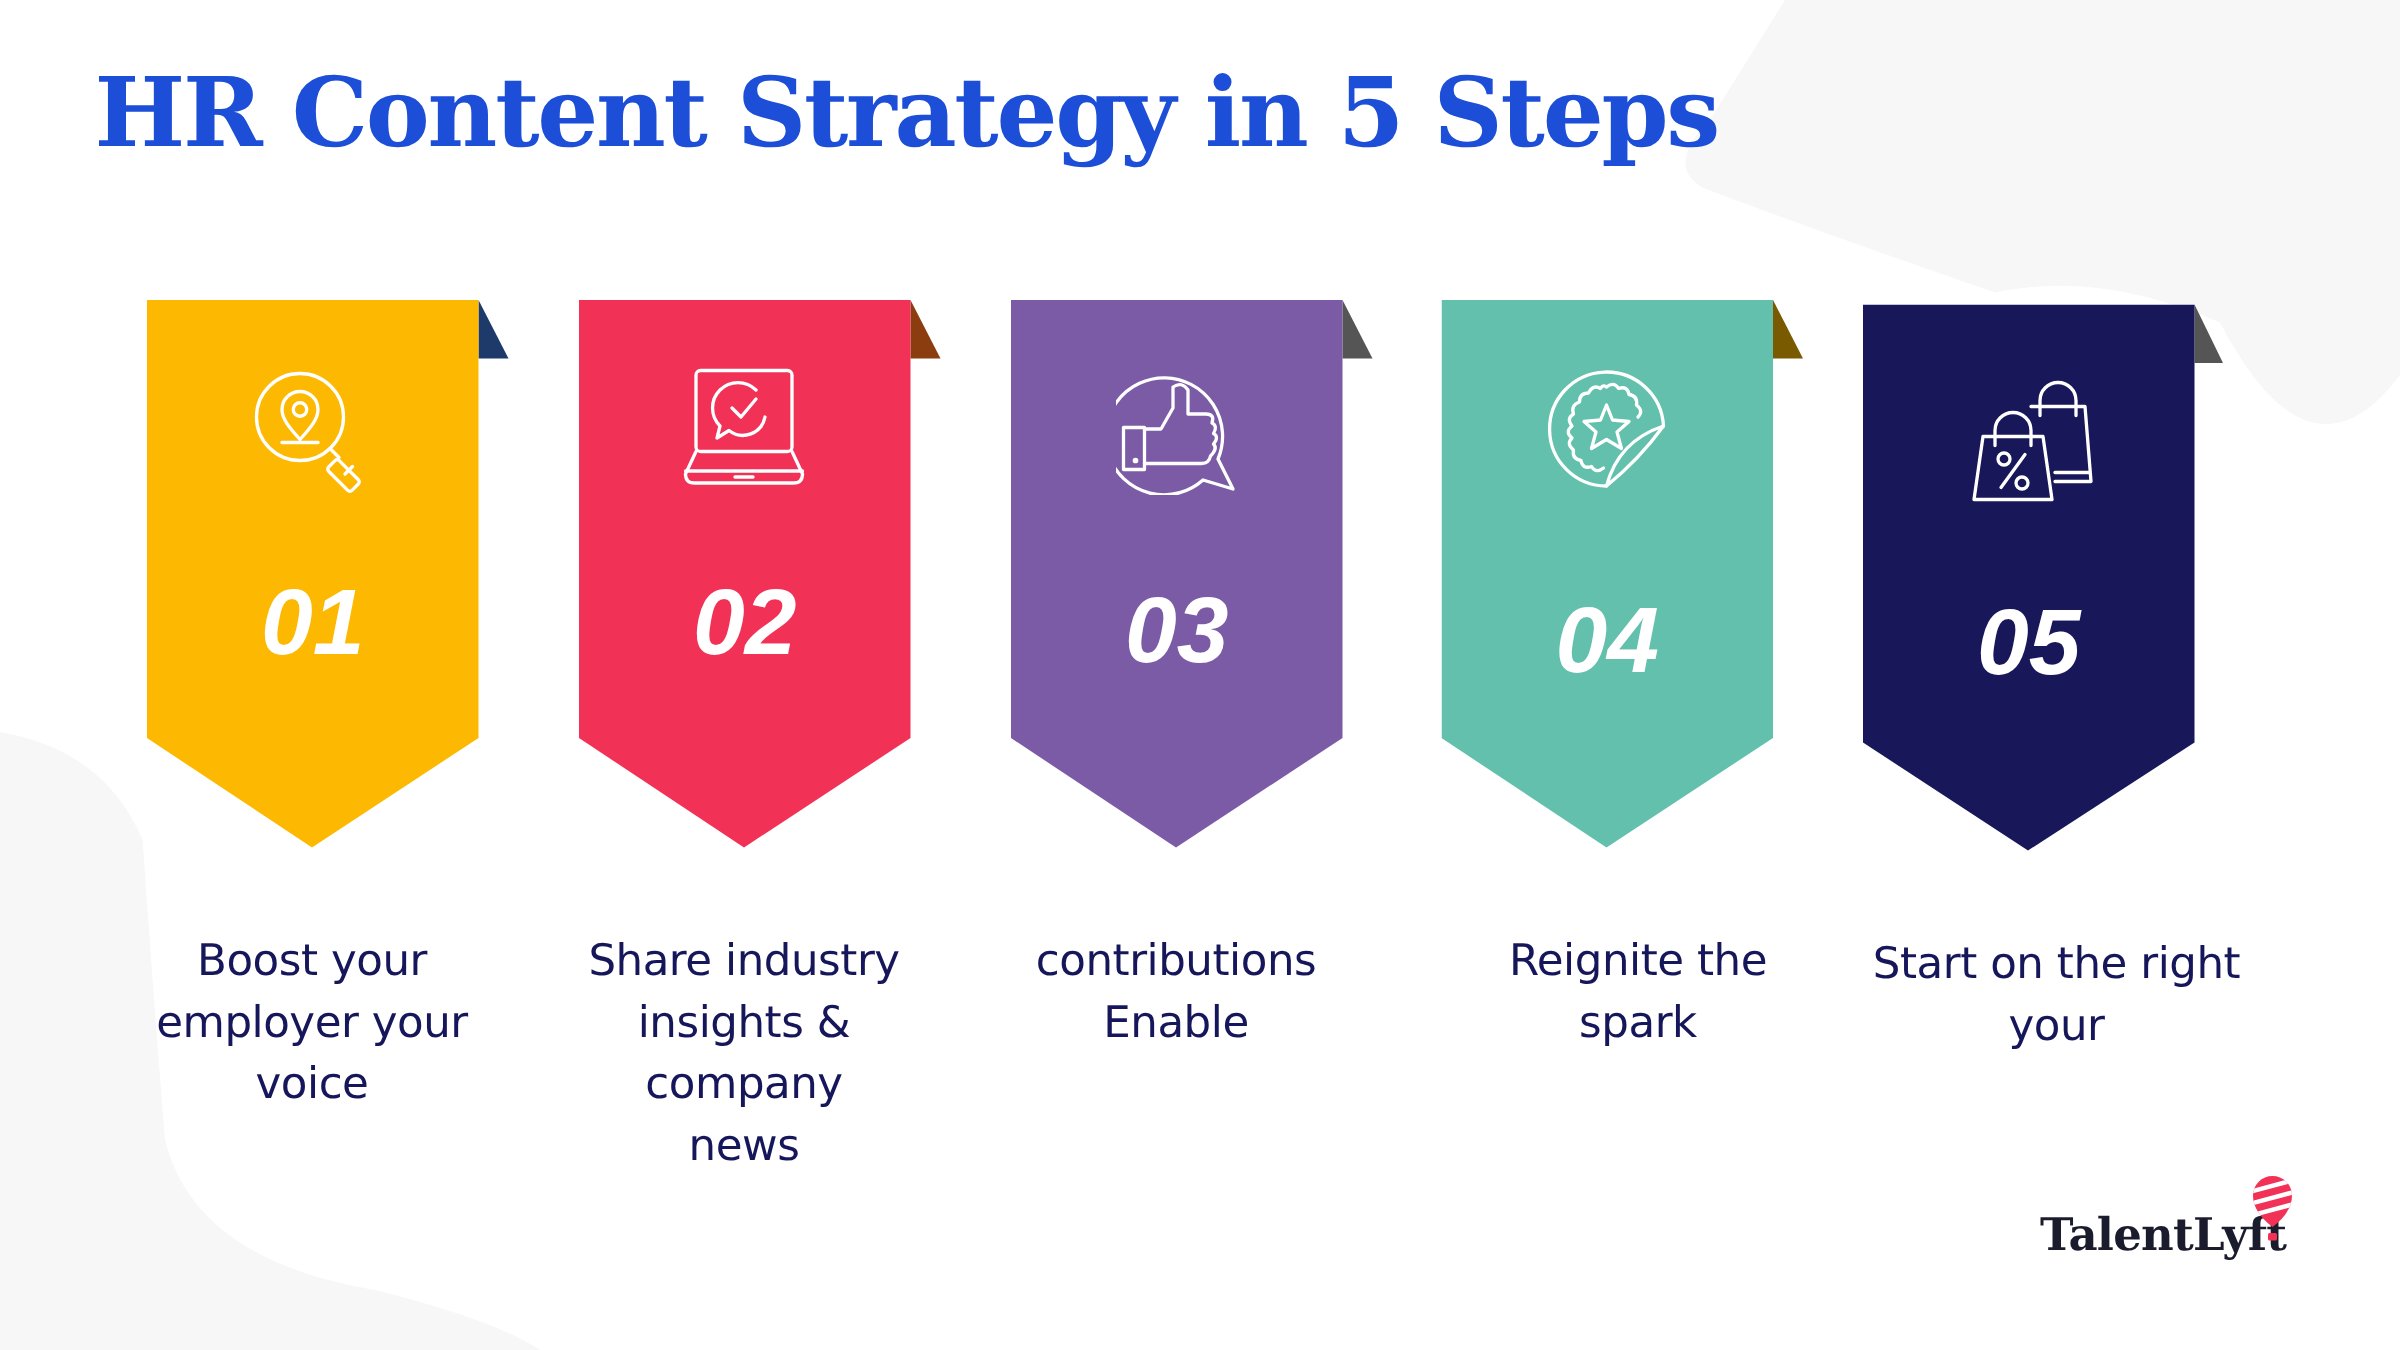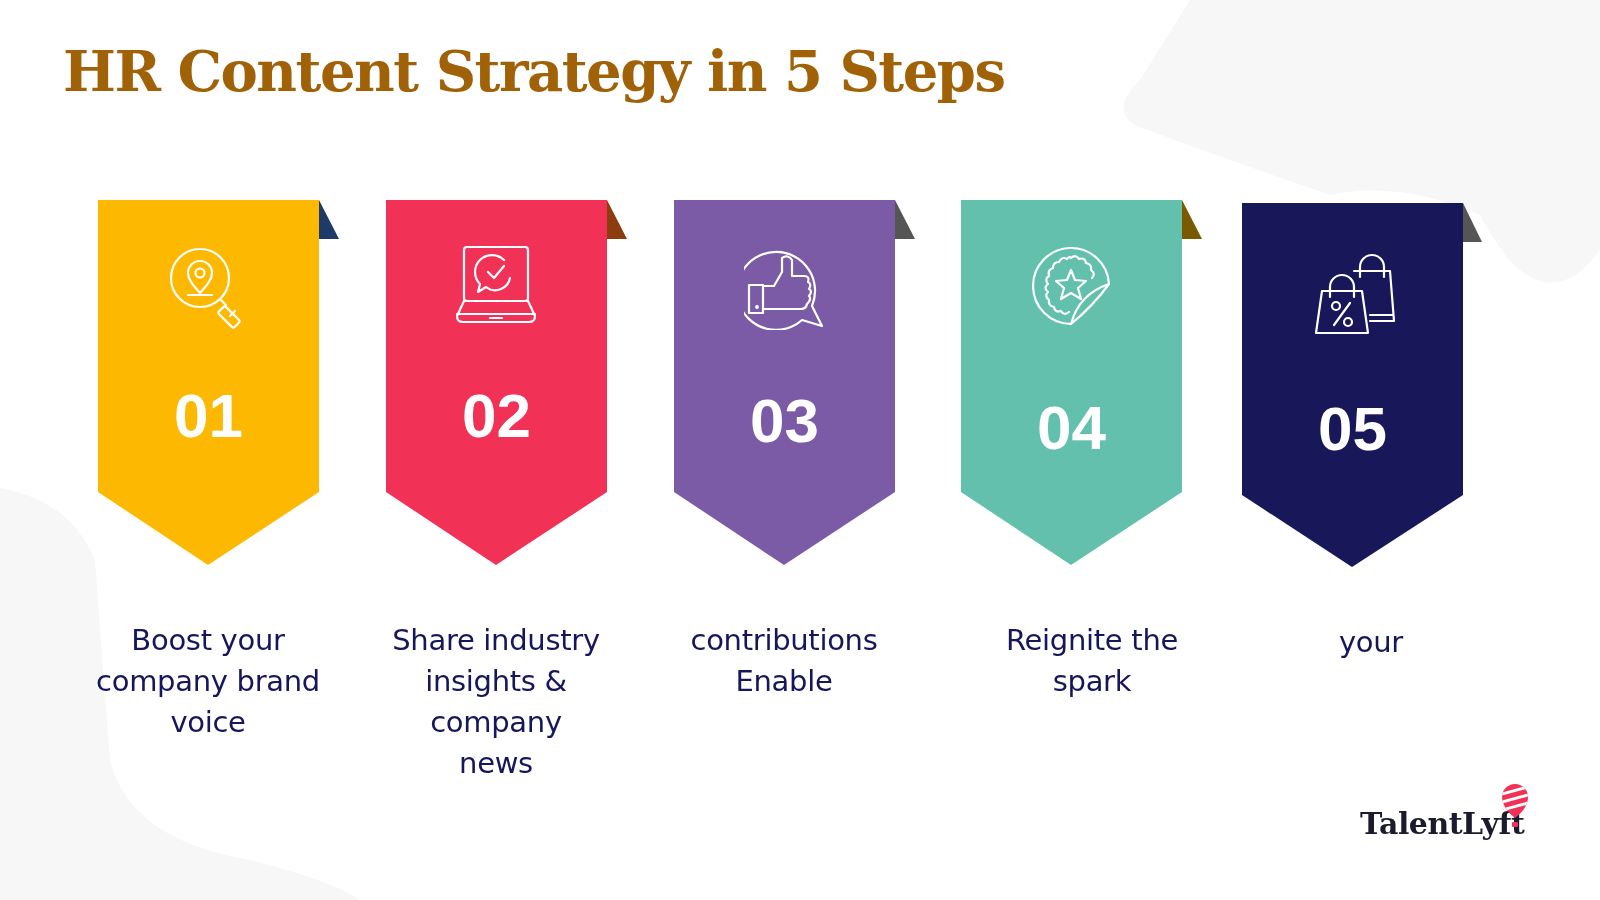--- a/index.html
+++ b/index.html
@@ -5,24 +5,24 @@
     html, body { margin: 0; padding: 0; }
     body {
       width: 1600px; height: 900px; position: relative; overflow: hidden;
       background: #ffffff;
       font-family: "Liberation Sans", "DejaVu Sans", sans-serif;
     }
     .bg-blob { position: absolute; pointer-events: none; }
     .title {
       position: absolute; left: 63px; top: 38px; margin: 0;
       font-family: "DejaVu Serif", "Liberation Serif", serif;
-      font-weight: bold; font-size: 56px; letter-spacing: -1.5px;
-      color: #a16207; line-height: 1.2; white-space: nowrap;
+      font-weight: bold; font-size: 64px; letter-spacing: -1.5px;
+      color: #1d4ed8; line-height: 1.2; white-space: nowrap;
     }
-    .step { position: absolute; width: 242px; height: 380px; }
+    .step { position: absolute; width: 242px; height: 380px; font-style: italic; }
     .ribbon-svg { position: absolute; left: 0; top: 0; }
     .step-icon { position: absolute; left: 70px; top: 42px; width: 84px; height: 84px; }
     .step-num {
       position: absolute; left: 0; width: 221px; text-align: center;
       color: #ffffff; font-weight: bold; font-size: 62px; line-height: 1;
       font-family: "Liberation Sans", "DejaVu Sans", sans-serif;
     }
     .caption {
       position: absolute; width: 260px; text-align: center;
       color: #16165a; font-size: 29px; line-height: 41px;
@@ -60,21 +60,21 @@
     <circle cx="32" cy="27" r="4.5"></circle>
     <line x1="20" y1="49" x2="44" y2="49"></line>
     <line x1="52" y1="53" x2="58" y2="59"></line>
     <rect x="56" y="60" width="10" height="22" rx="2" transform="rotate(-45 61 71)"></rect>
     <line x1="62" y1="70" x2="67" y2="65"></line>
   </svg>
   <div class="step-num" style="top:185px;">01</div>
 </div>
 <div class="caption" style="left:78px; top:620px;">
   <div>Boost your</div>
-  <div>company brand</div>
+  <div>employer your</div>
   <div>voice</div>
 </div>
 
 <div class="step" style="left:386px; top:200px;">
   <svg class="ribbon-svg" width="242" height="370">
     <polygon points="221,0 241,39 221,39" fill="#8B3D10"></polygon>
     <polygon points="0,0 221,0 221,292 110,365 0,292" fill="#F23157"></polygon>
   </svg>
   <svg class="step-icon" viewBox="0 0 84 84" style="left:68px; top:44px;" fill="none" stroke="#fff" stroke-width="2.2" stroke-linecap="round" stroke-linejoin="round">
     <rect x="10" y="3" width="64" height="54" rx="3"></rect>
@@ -139,20 +139,21 @@
     <path d="M46 24 L46 14 A12 12 0 0 1 70 14 L70 24"></path>
     <path d="M8 38 L48 38 L54 80 L2 80 Z"></path>
     <path d="M16 44 L16 34 A12 12 0 0 1 40 34 L40 44"></path>
     <line x1="20" y1="72" x2="36" y2="50"></line>
     <circle cx="22" cy="53" r="4"></circle>
     <circle cx="34" cy="69" r="4"></circle>
   </svg>
   <div class="step-num" style="top:195px;">05</div>
 </div>
 <div class="caption" style="left:1241px; top:622px;">
+  <div>Start on the right</div>
   <div>your</div>
 </div>
 
 <div class="logo">
   <span class="logo-text">TalentLyft</span>
   <svg class="logo-balloon" width="30" height="60" viewBox="0 0 30 60">
     <defs>
       <clipPath id="bclip">
           <path d="M15 2 A13 13 0 0 1 28 15 Q28 26 15 36 Q2 26 2 15 A13 13 0 0 1 15 2 Z"></path>
         </clipPath>

